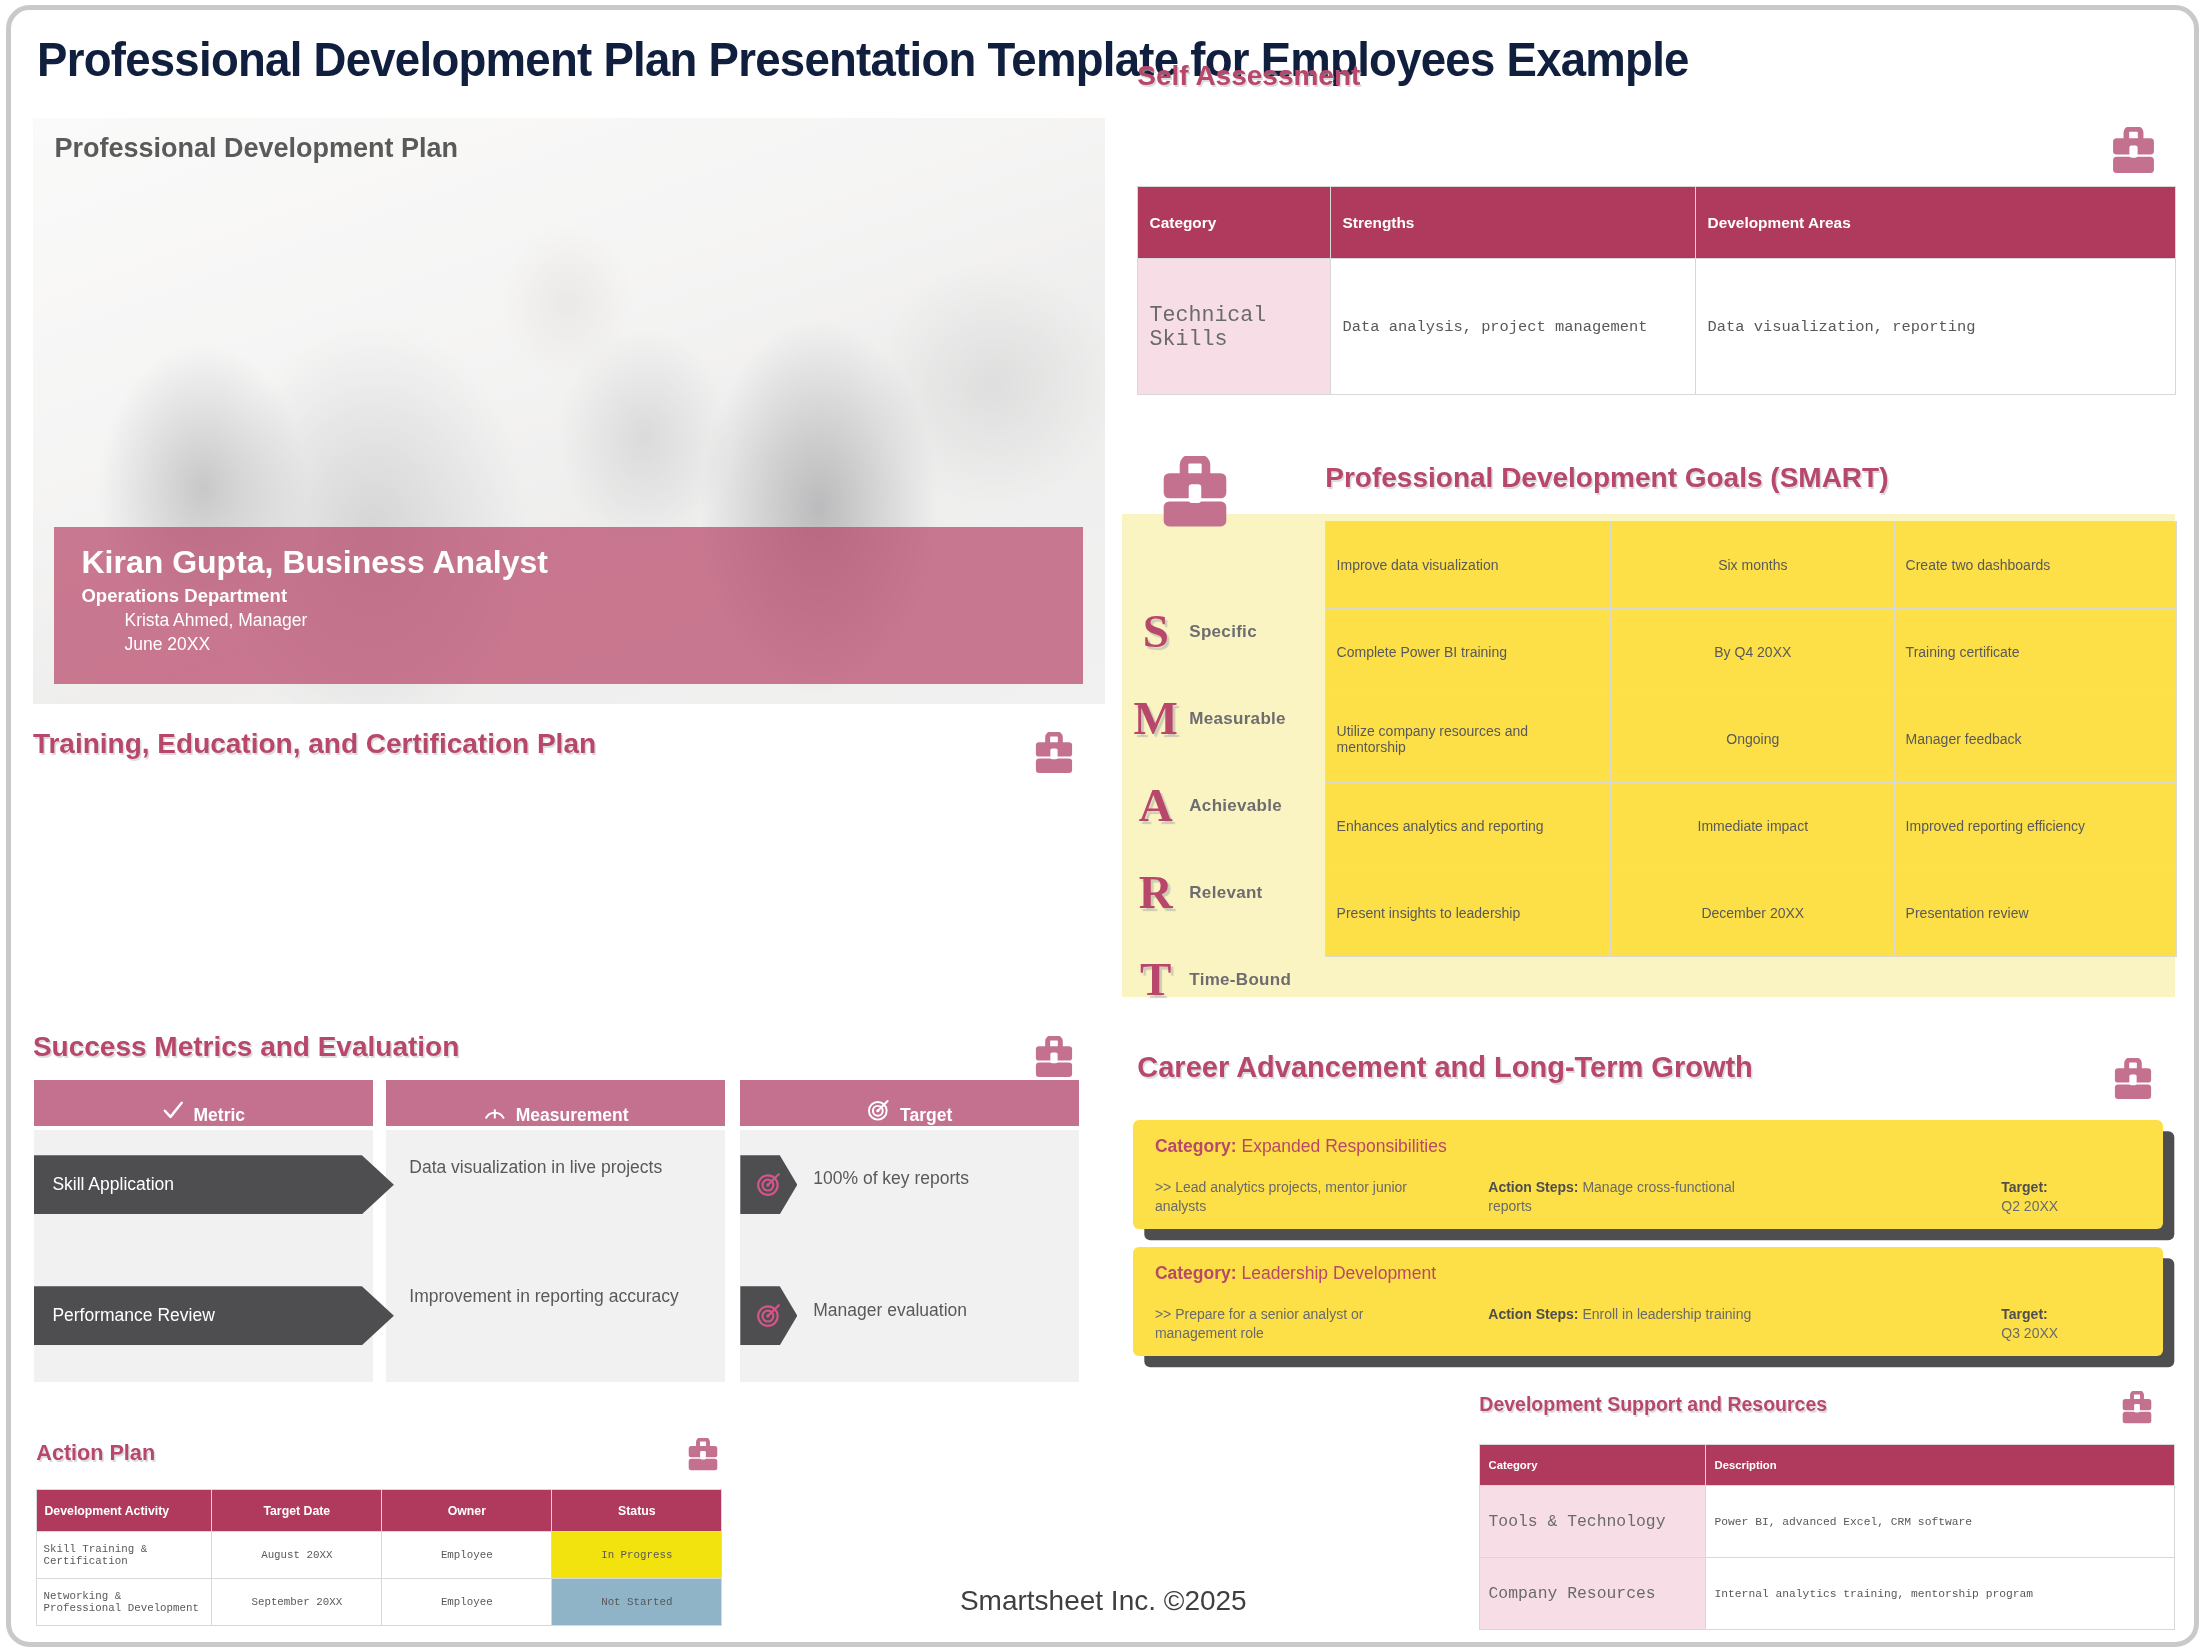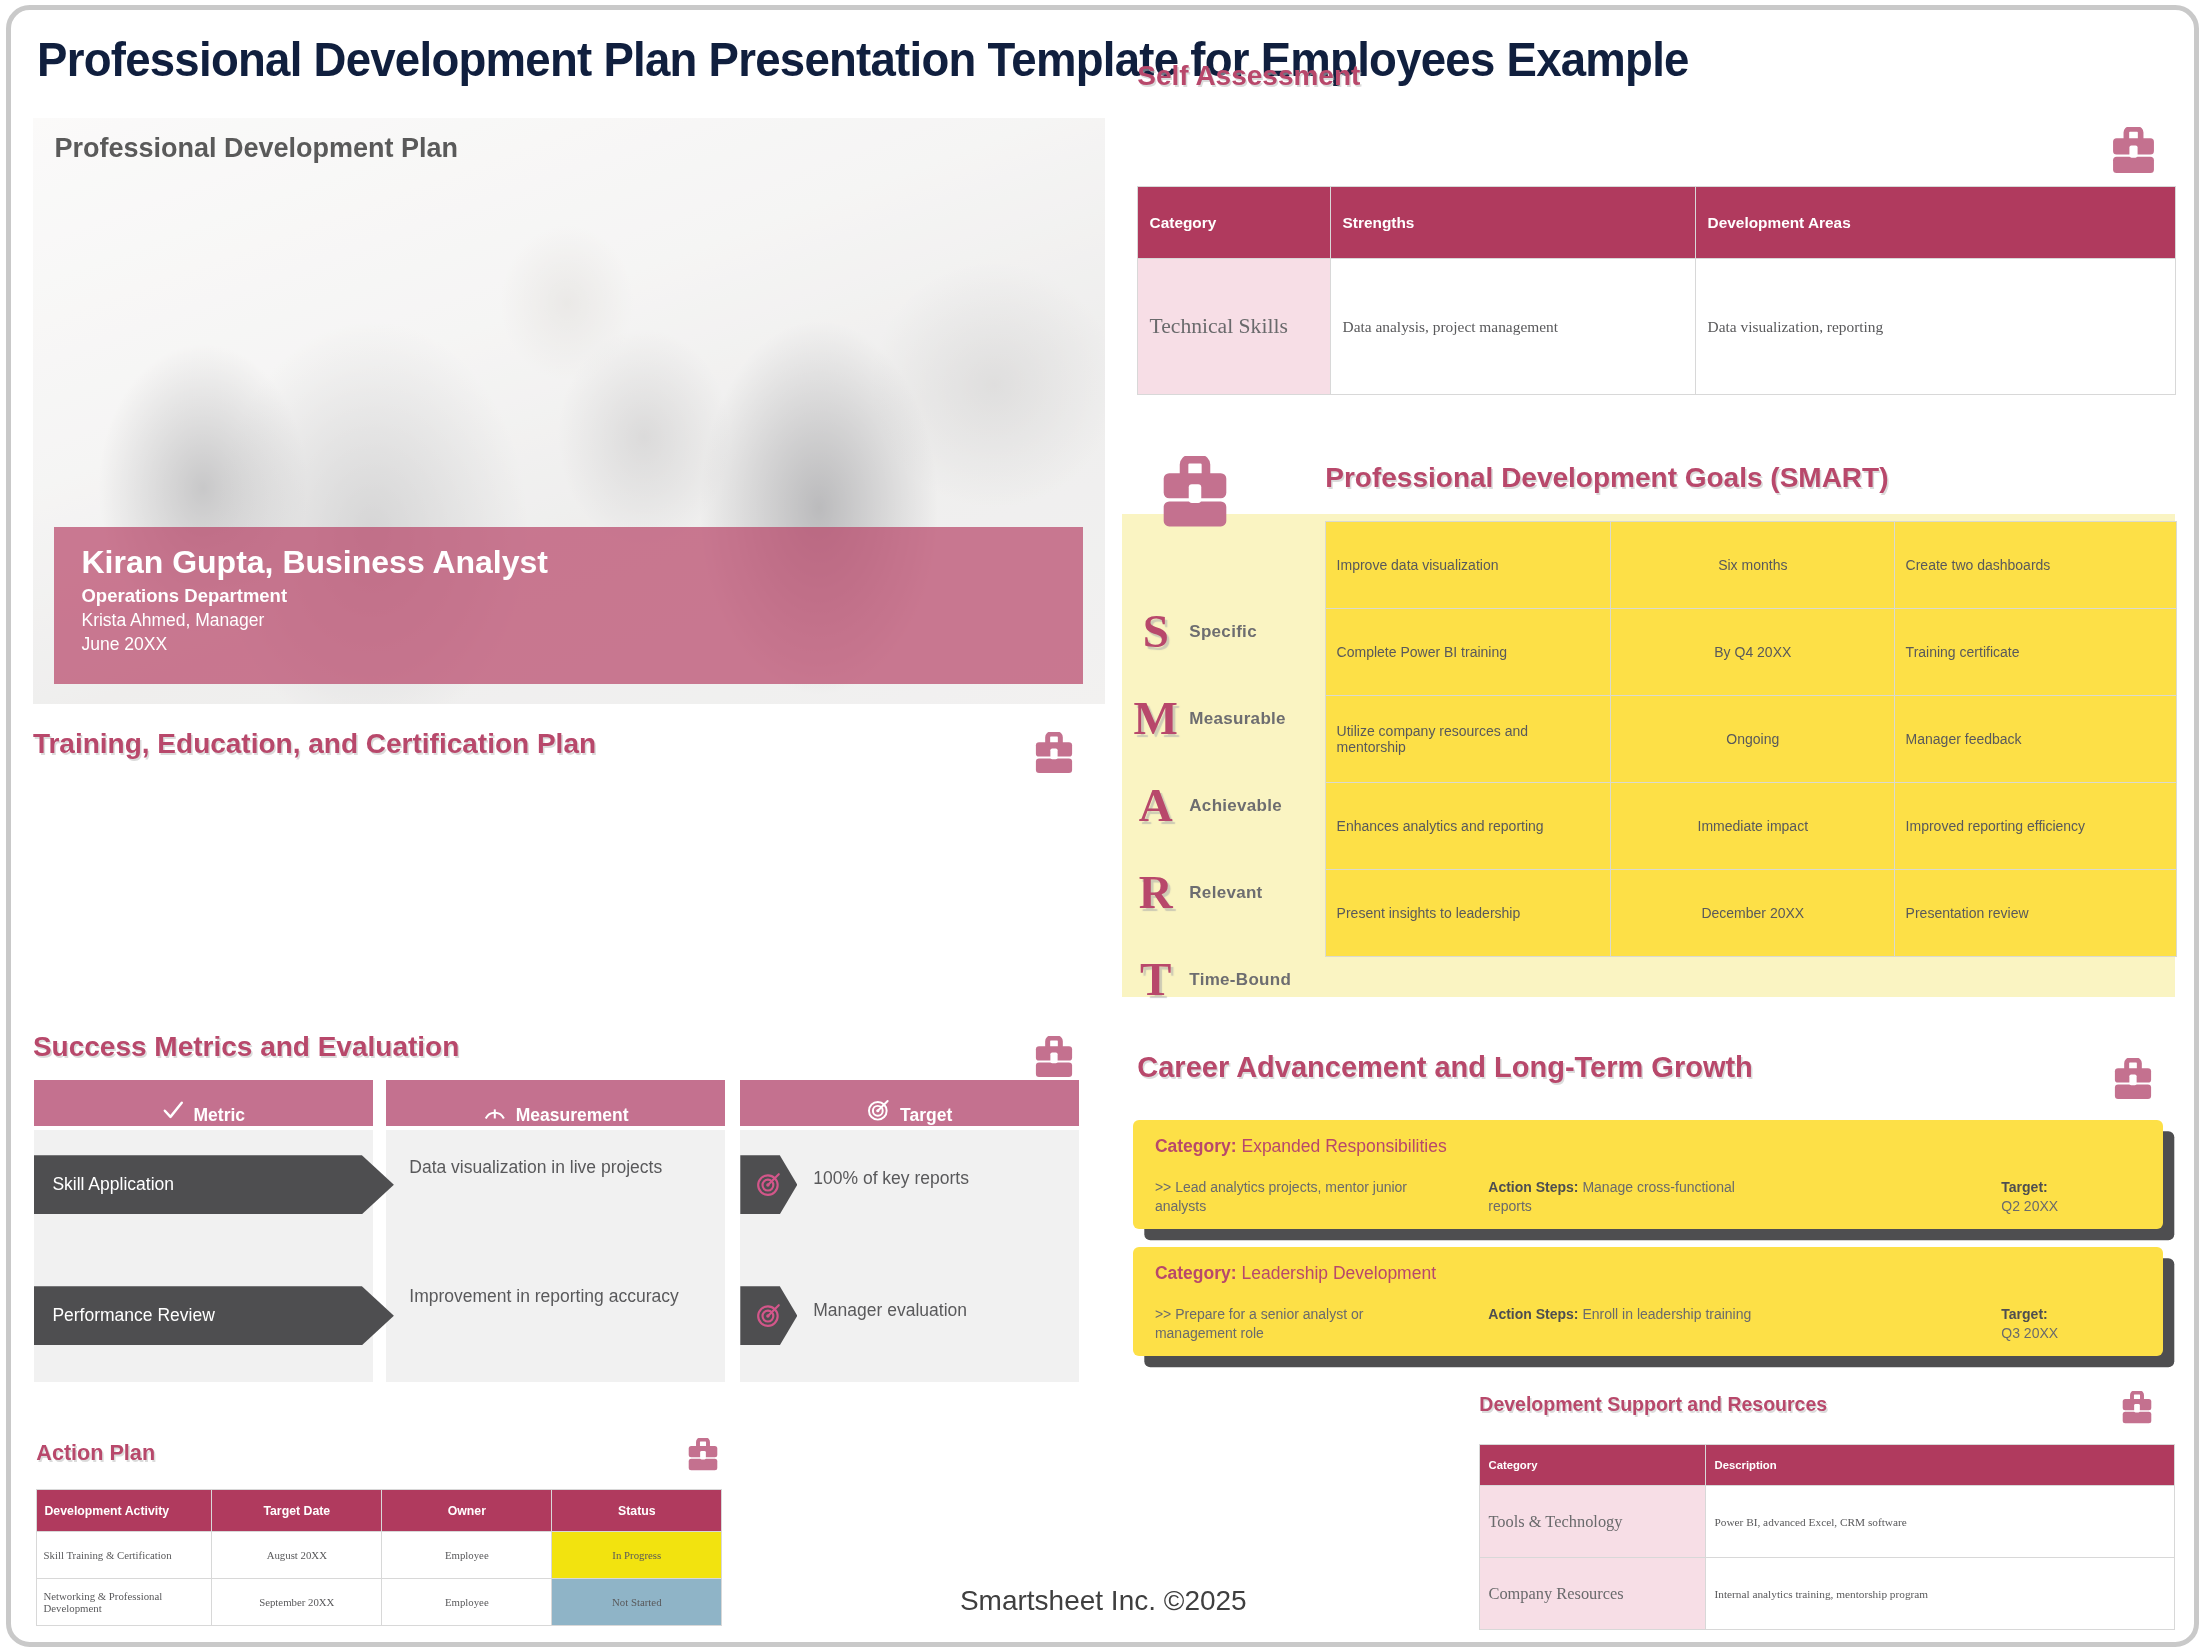--- a/index.html
+++ b/index.html
@@ -88,20 +88,21 @@
     font-family: "Liberation Sans Narrow", "Liberation Sans", sans-serif;
     line-height: 1.08;
   }
   .hero-dept {
     font-size: 18.5px; font-weight: bold; color: #ffffff; margin-top: 5.1px;
     font-family: "Liberation Sans Narrow", "Liberation Sans", sans-serif;
   }
   .hero-mgr, .hero-date {
     font-size: 17.5px; color: #ffffff; margin-top: 3.1px;
     font-family: "Liberation Sans Narrow", "Liberation Sans", sans-serif;
+    margin-left: 43px;
   }
 
   
   .sec-title {
     position: absolute;
     font-weight: bold;
     color: #b8486b;
     font-family: "Liberation Sans Narrow", "Liberation Sans", sans-serif;
     text-shadow: 1.5px 1.5px 0 rgba(190,190,190,0.55);
     white-space: nowrap;
@@ -118,21 +119,21 @@
     color: #ffffff;
     text-align: left;
     font-weight: bold;
     font-family: "Liberation Sans Narrow", "Liberation Sans", sans-serif;
     border: 0.5px solid #d8d8d8;
     vertical-align: middle;
   }
   .tbl td {
     background: #ffffff;
     color: #59595b;
-    font-family: Liberation Serif, serif;
+    font-family: Liberation Mono, monospace;
     border: 0.5px solid #d8d8d8;
     vertical-align: middle;
   }
   .tbl td.cat {
     background: #f7dee6;
     color: #6a6a6c;
   }
 
   
   #tbl-self { left: 1126px; top: 177px; width: 1038px; }

